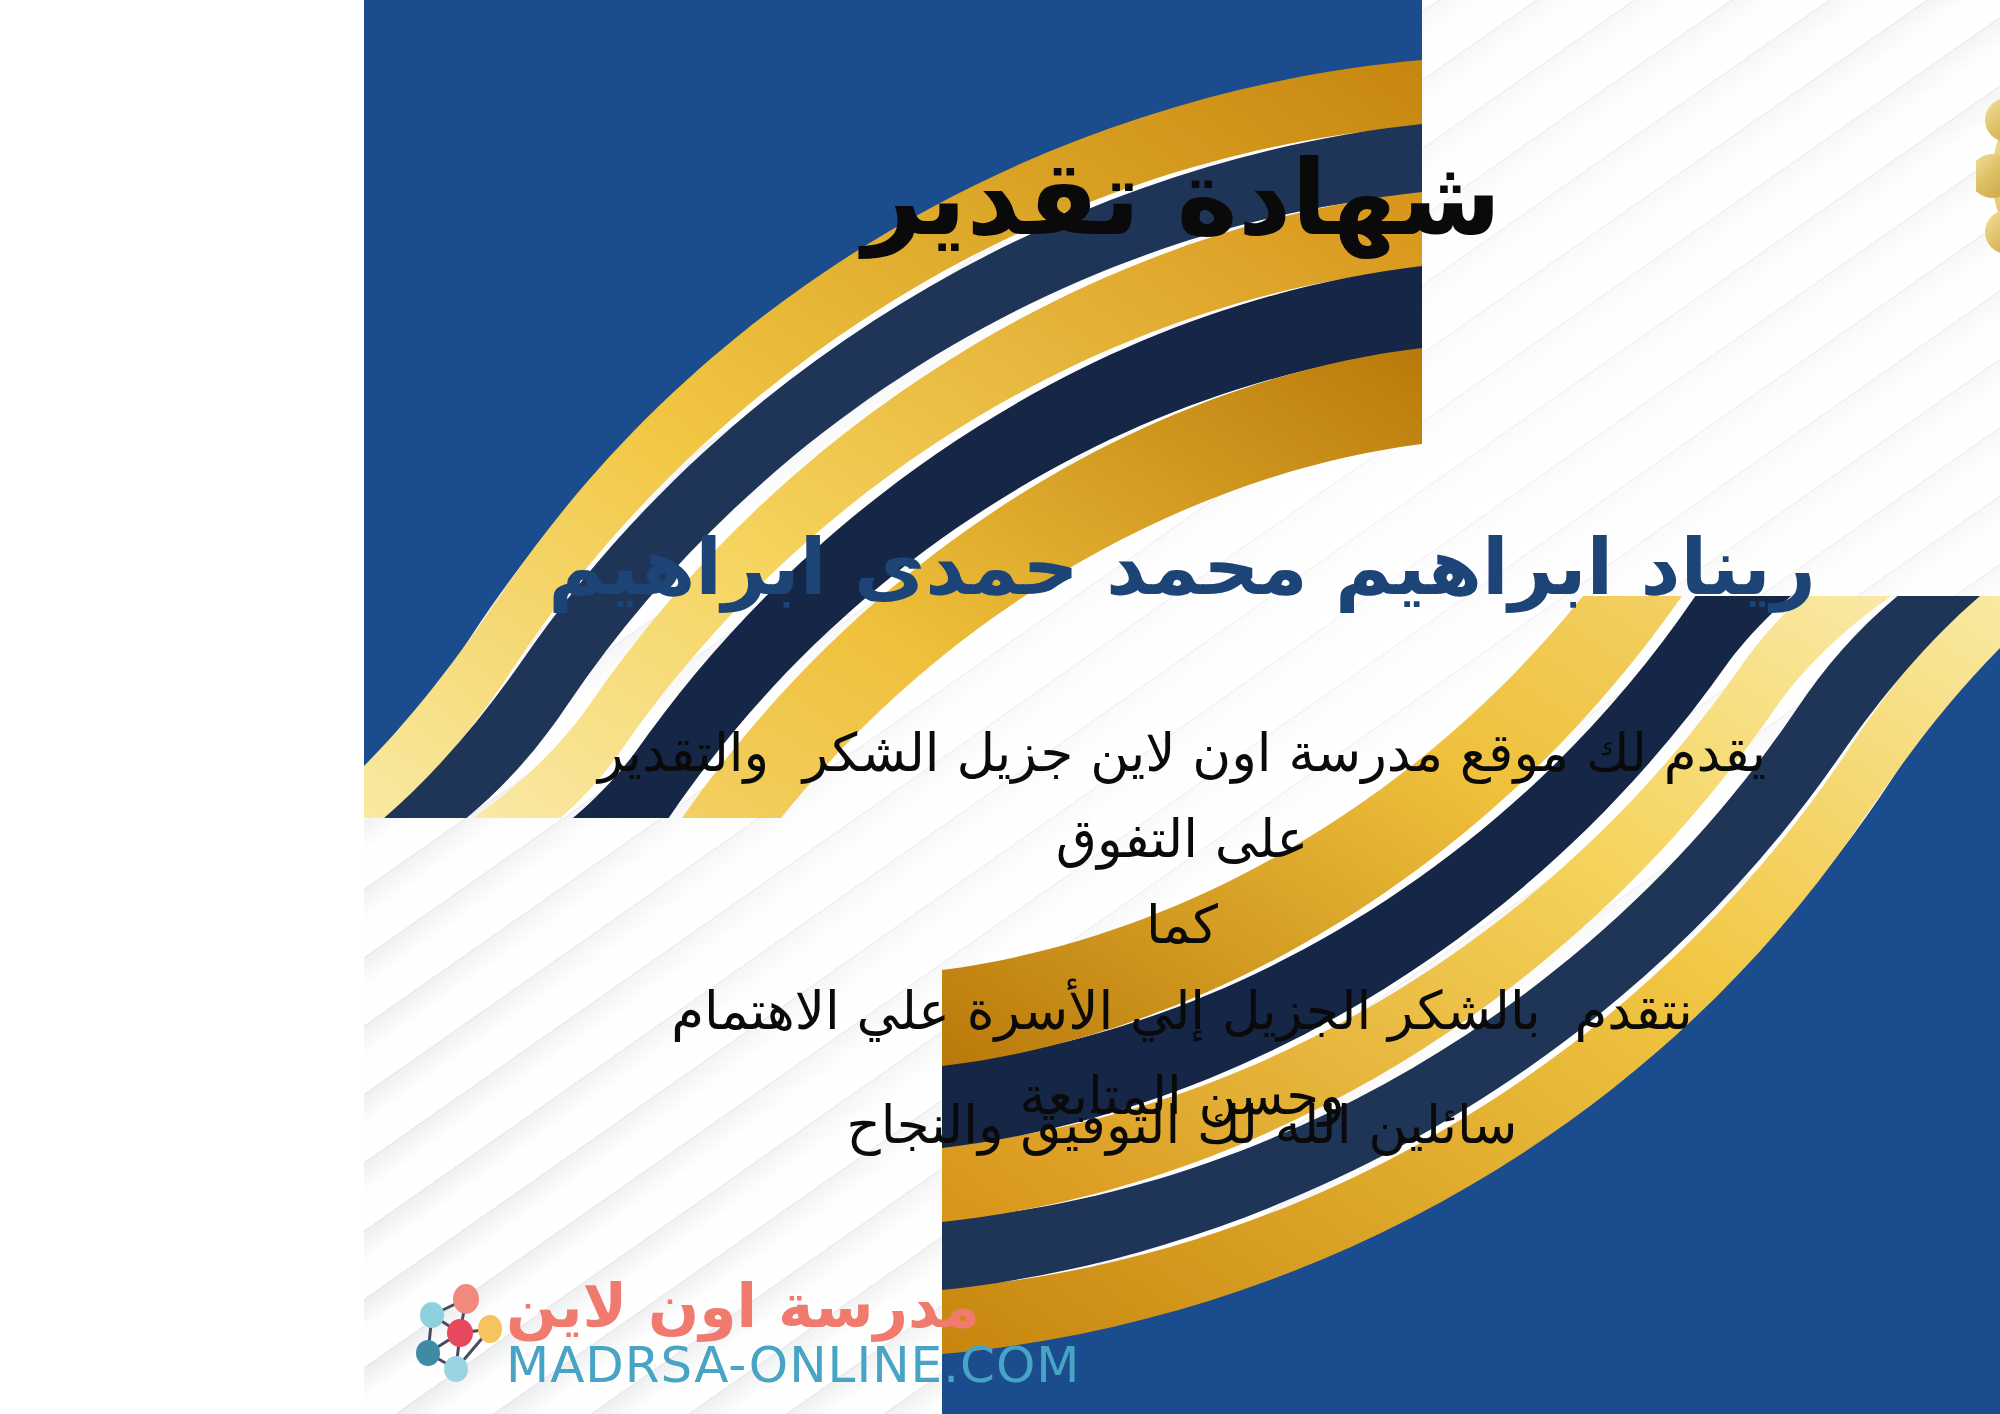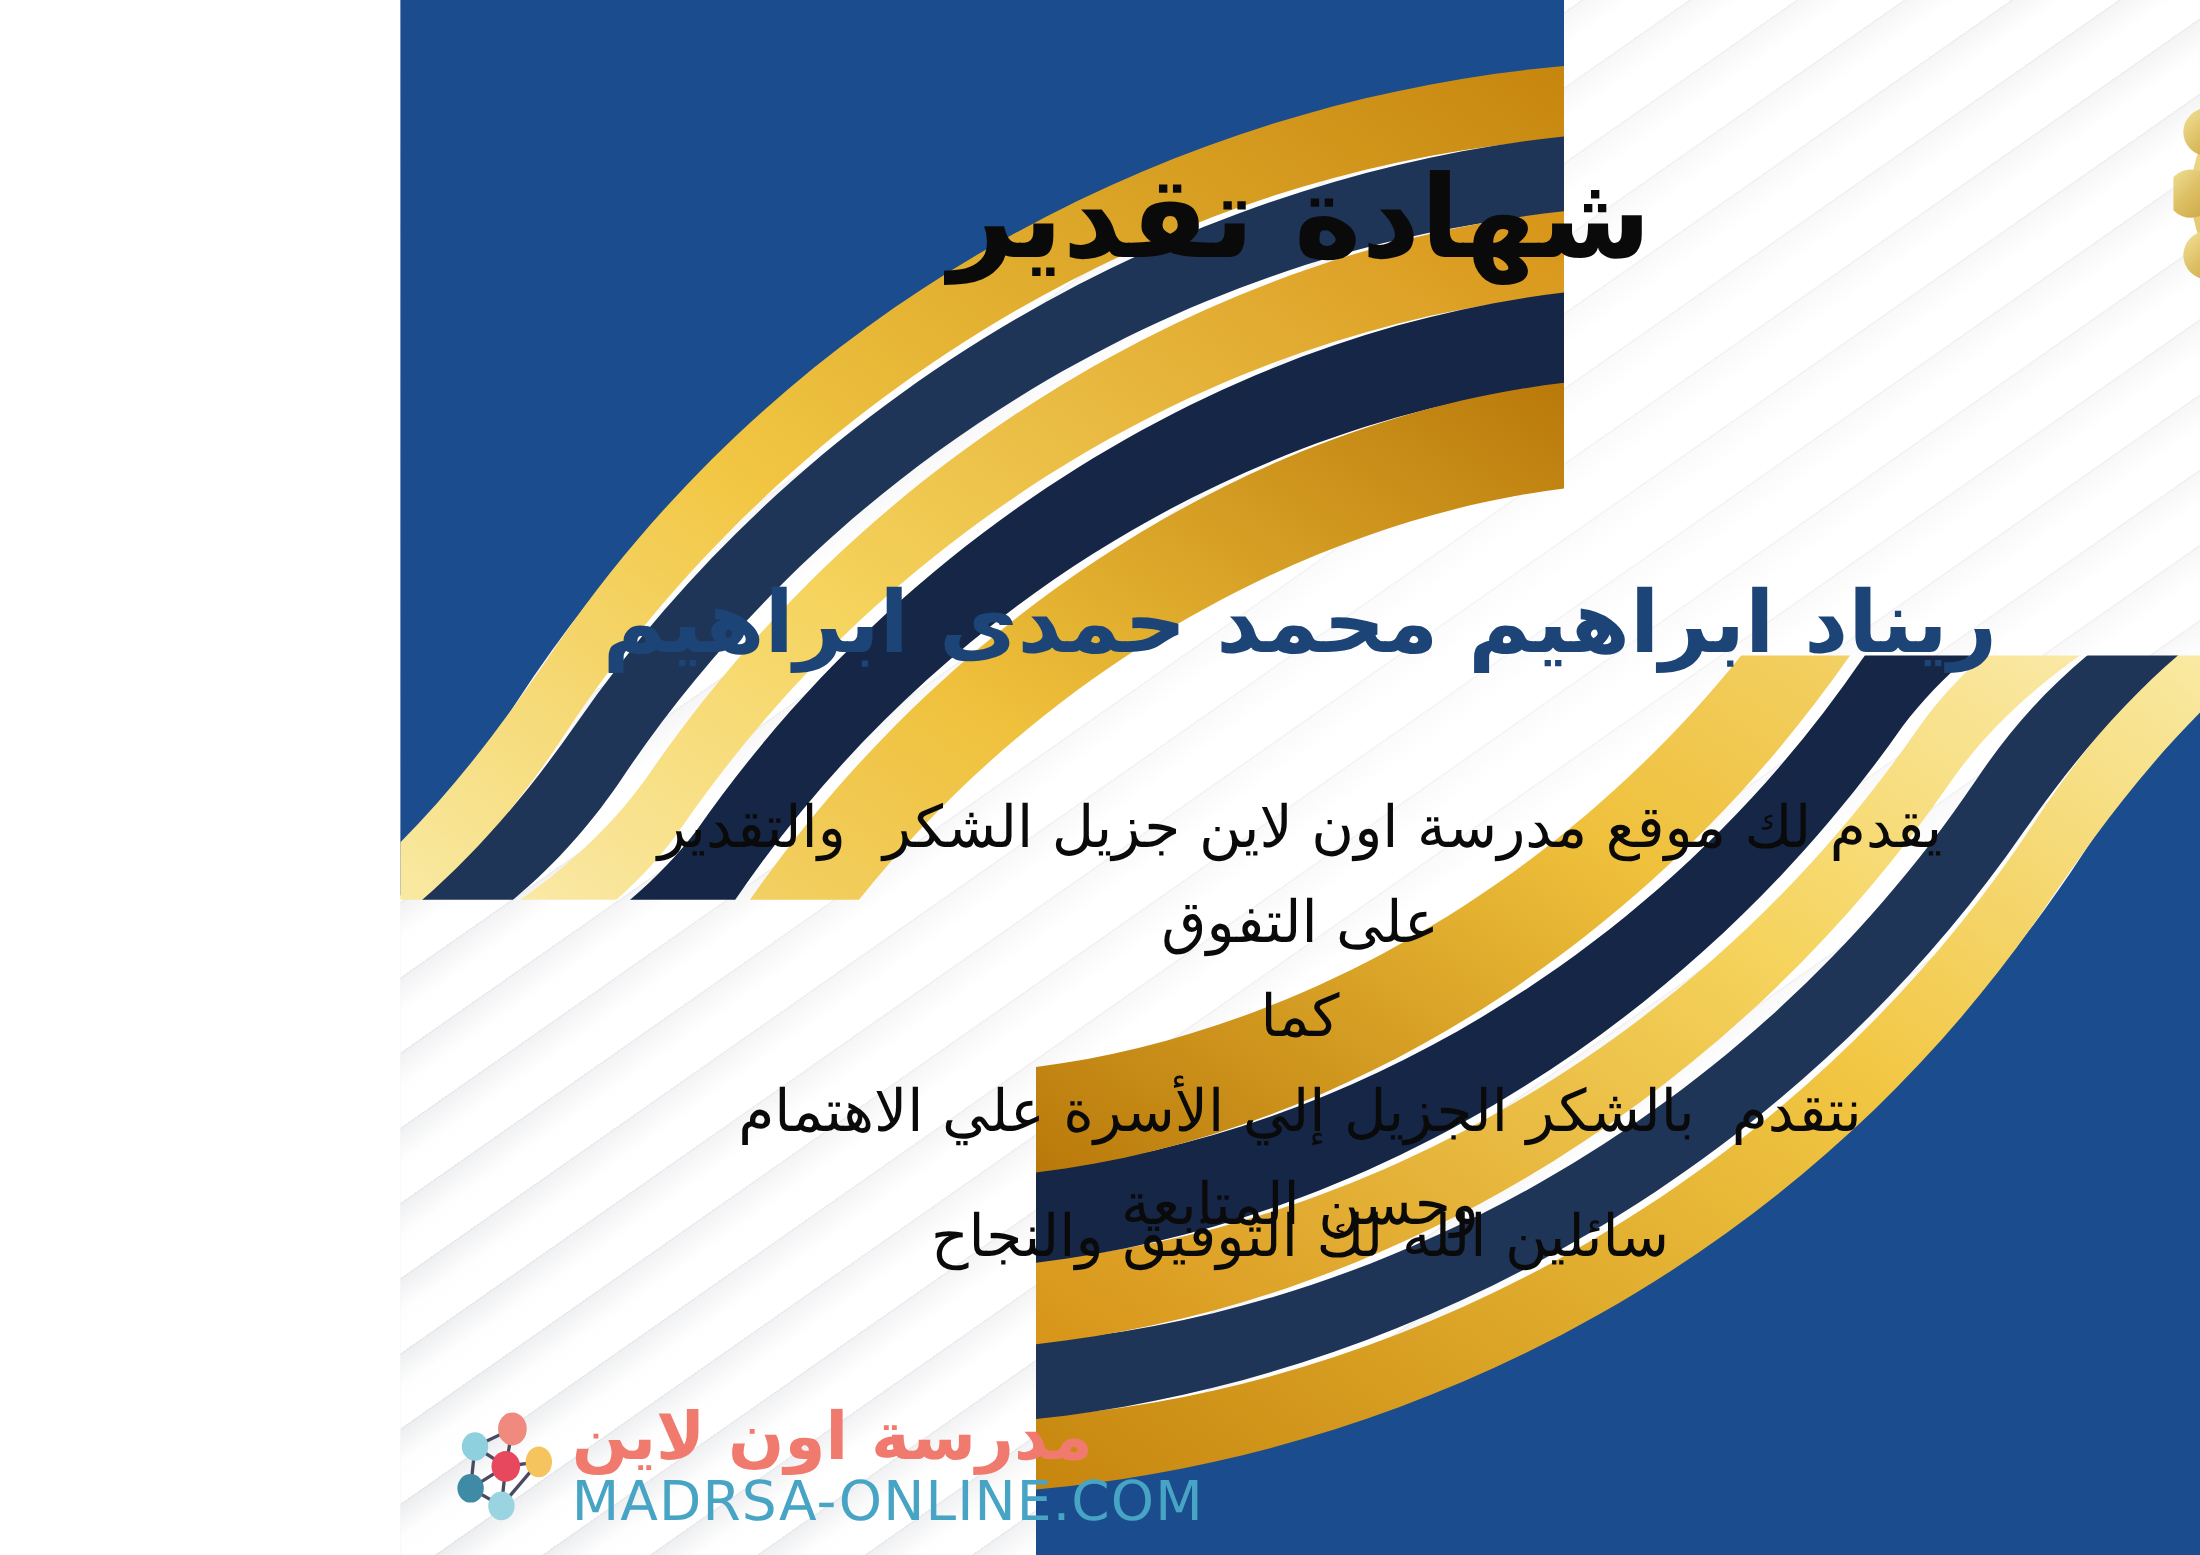--- a/index.html
+++ b/index.html
@@ -98,21 +98,20 @@
     font-size:53px;
     color:#0a0a0a;
     line-height:1.5;
   }
 
   
   .brand{
     position:absolute;
     left:34px;bottom:24px;
     display:flex;flex-direction:row-reverse;align-items:center;
-    gap:14px;
     direction:rtl;
   }
   .brand-mark{width:108px;height:108px;flex:0 0 auto;}
   .brand-mark svg{width:100%;height:100%;display:block;}
   .brand-text{display:flex;flex-direction:column;align-items:flex-end;line-height:1;}
   .brand-ar{
     font-size:60px;font-weight:700;color:#f07a6e;
     letter-spacing:0px;margin-bottom:4px;
   }
   .brand-url{

